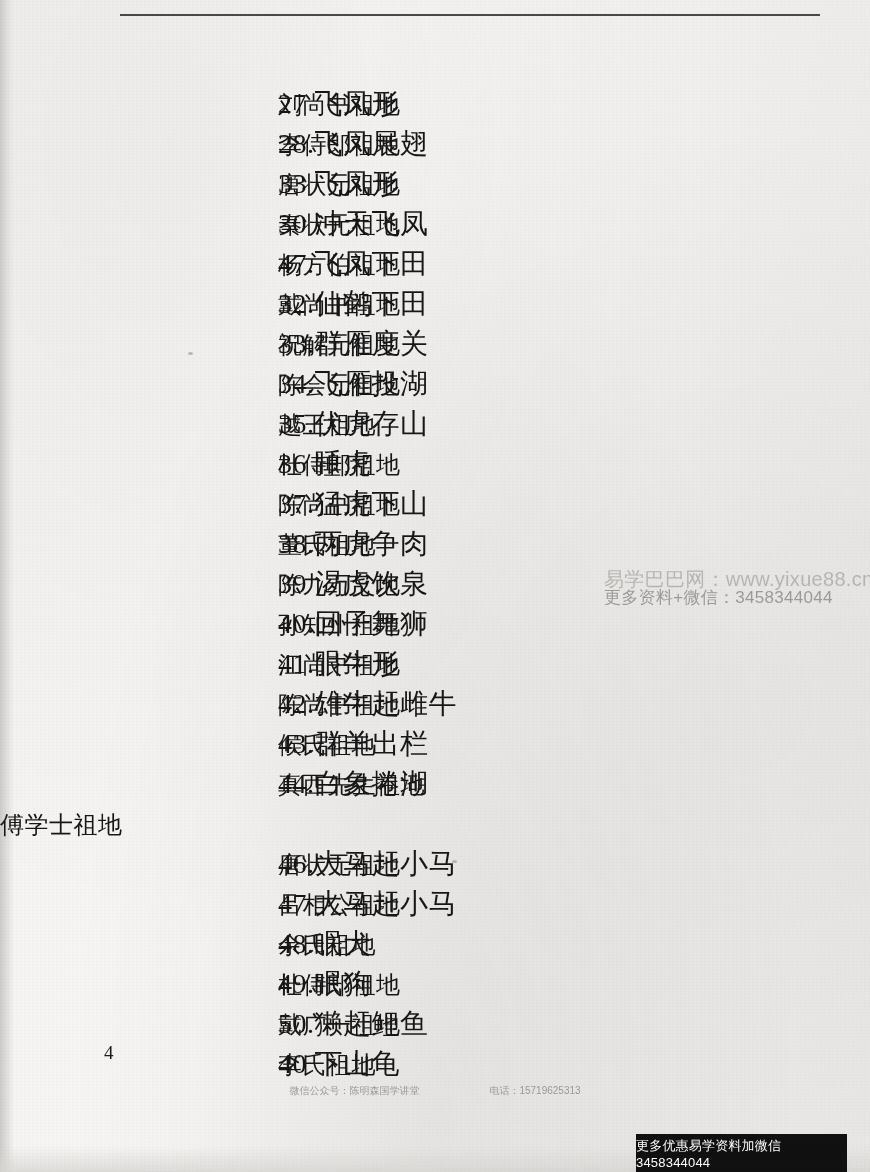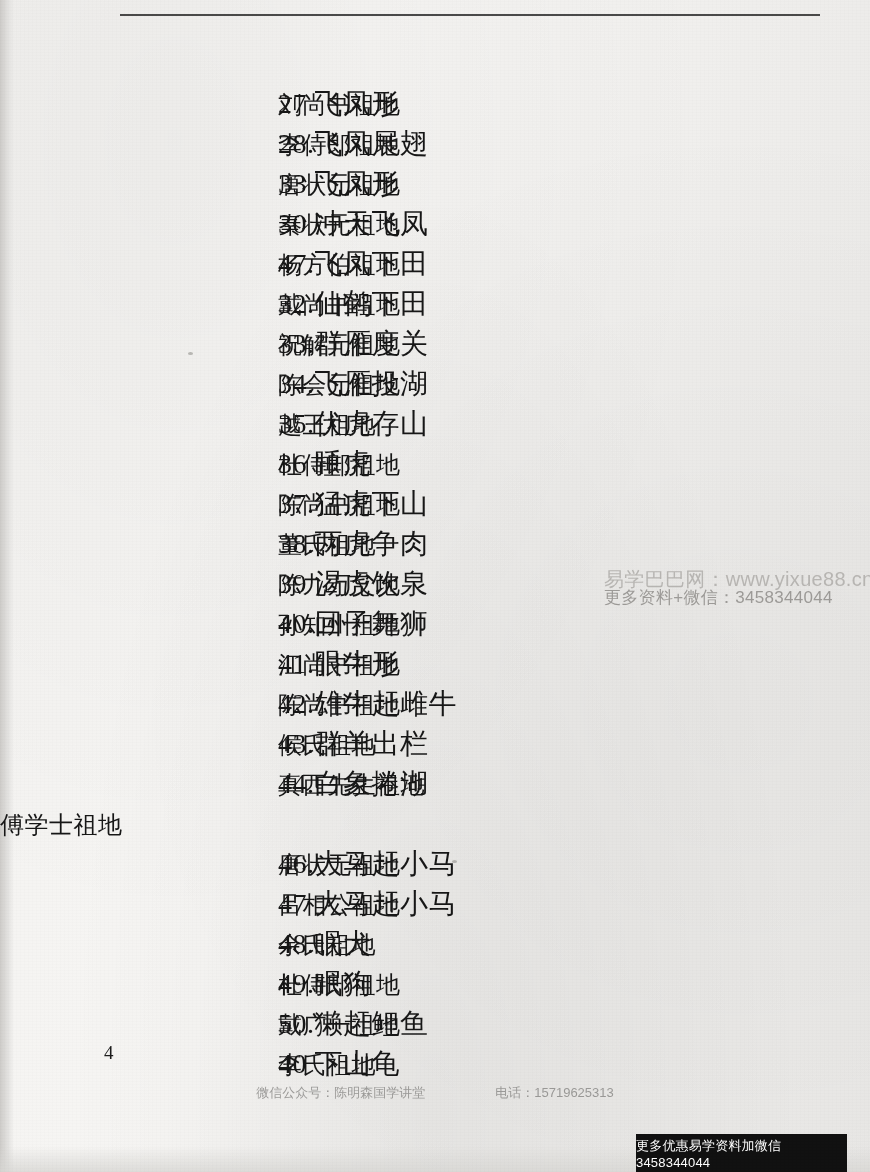--- a/index.html
+++ b/index.html
@@ -99,21 +99,21 @@
   }
 
   .footer-note {
     position: absolute;
     top: 1084px;
     left: 0;
     width: 870px;
     display: flex;
     justify-content: center;
     gap: 70px;
-    font-size: 13px;
+    font-size: 10px;
     color: #8e8d8b;
     font-family: "Liberation Sans", sans-serif;
     opacity: .85;
   }
 
   .wm-site {
     position: absolute;
     left: 604px;
     top: 566px;
     font-size: 20px;

